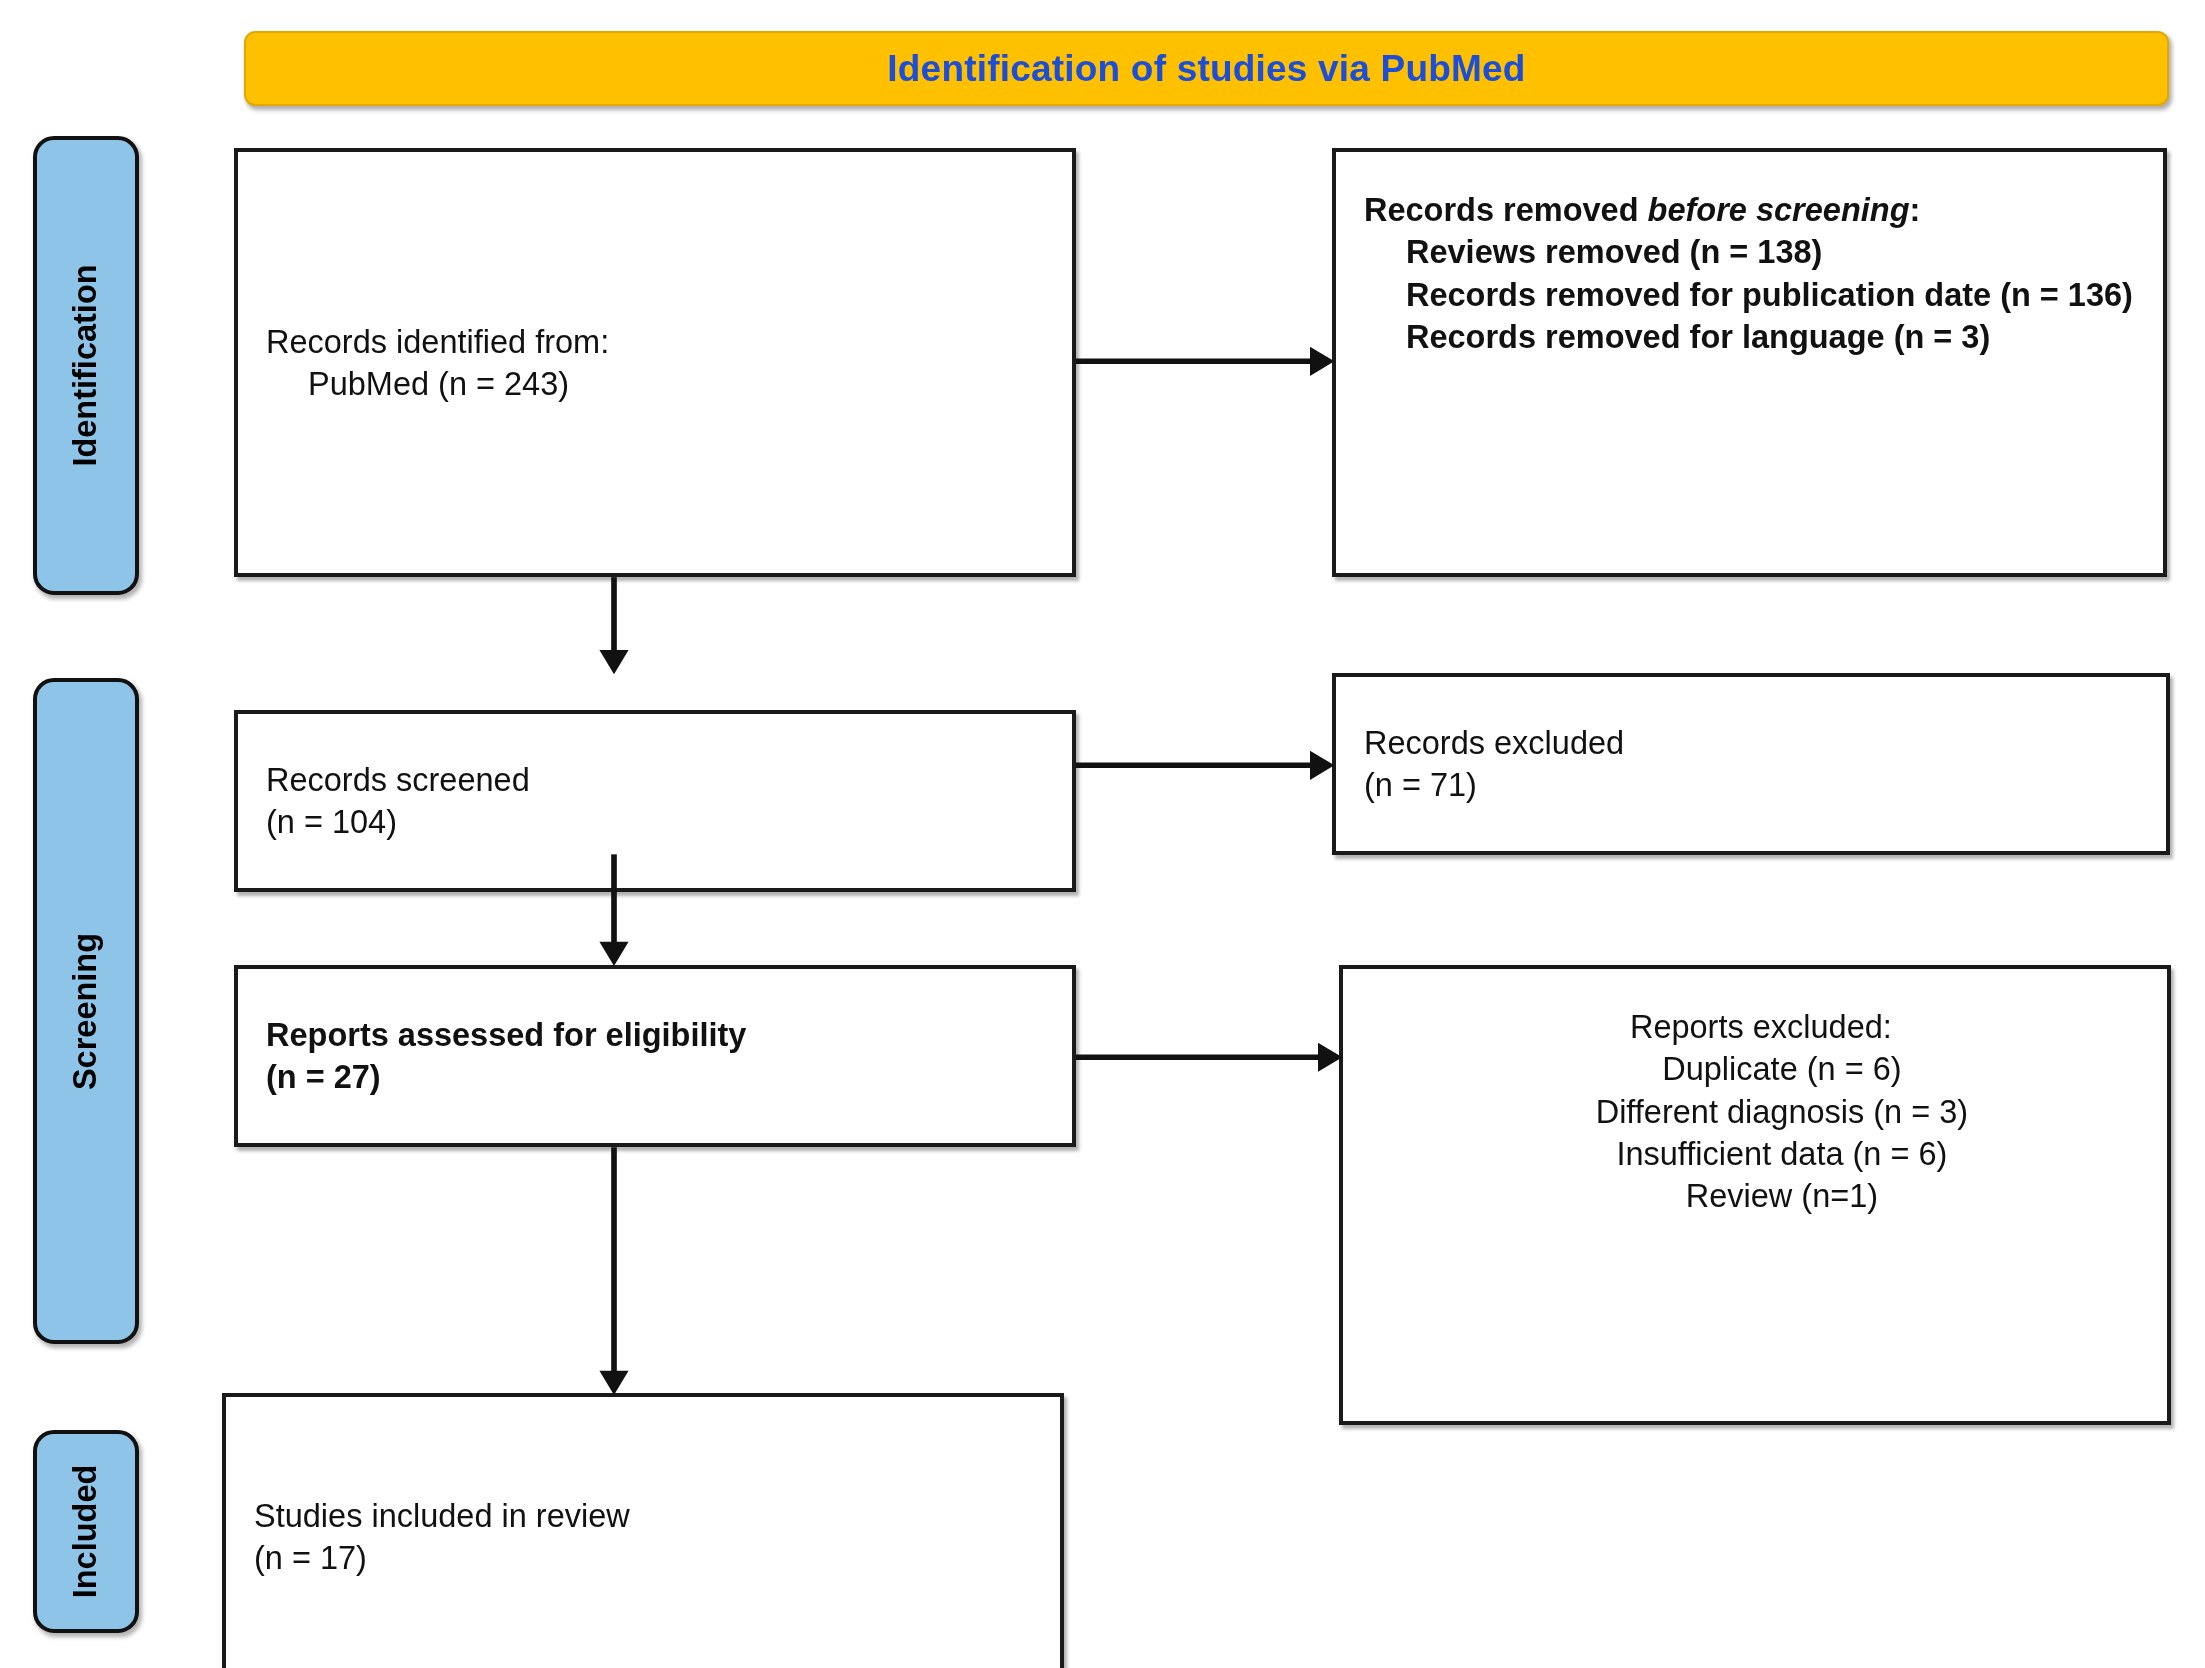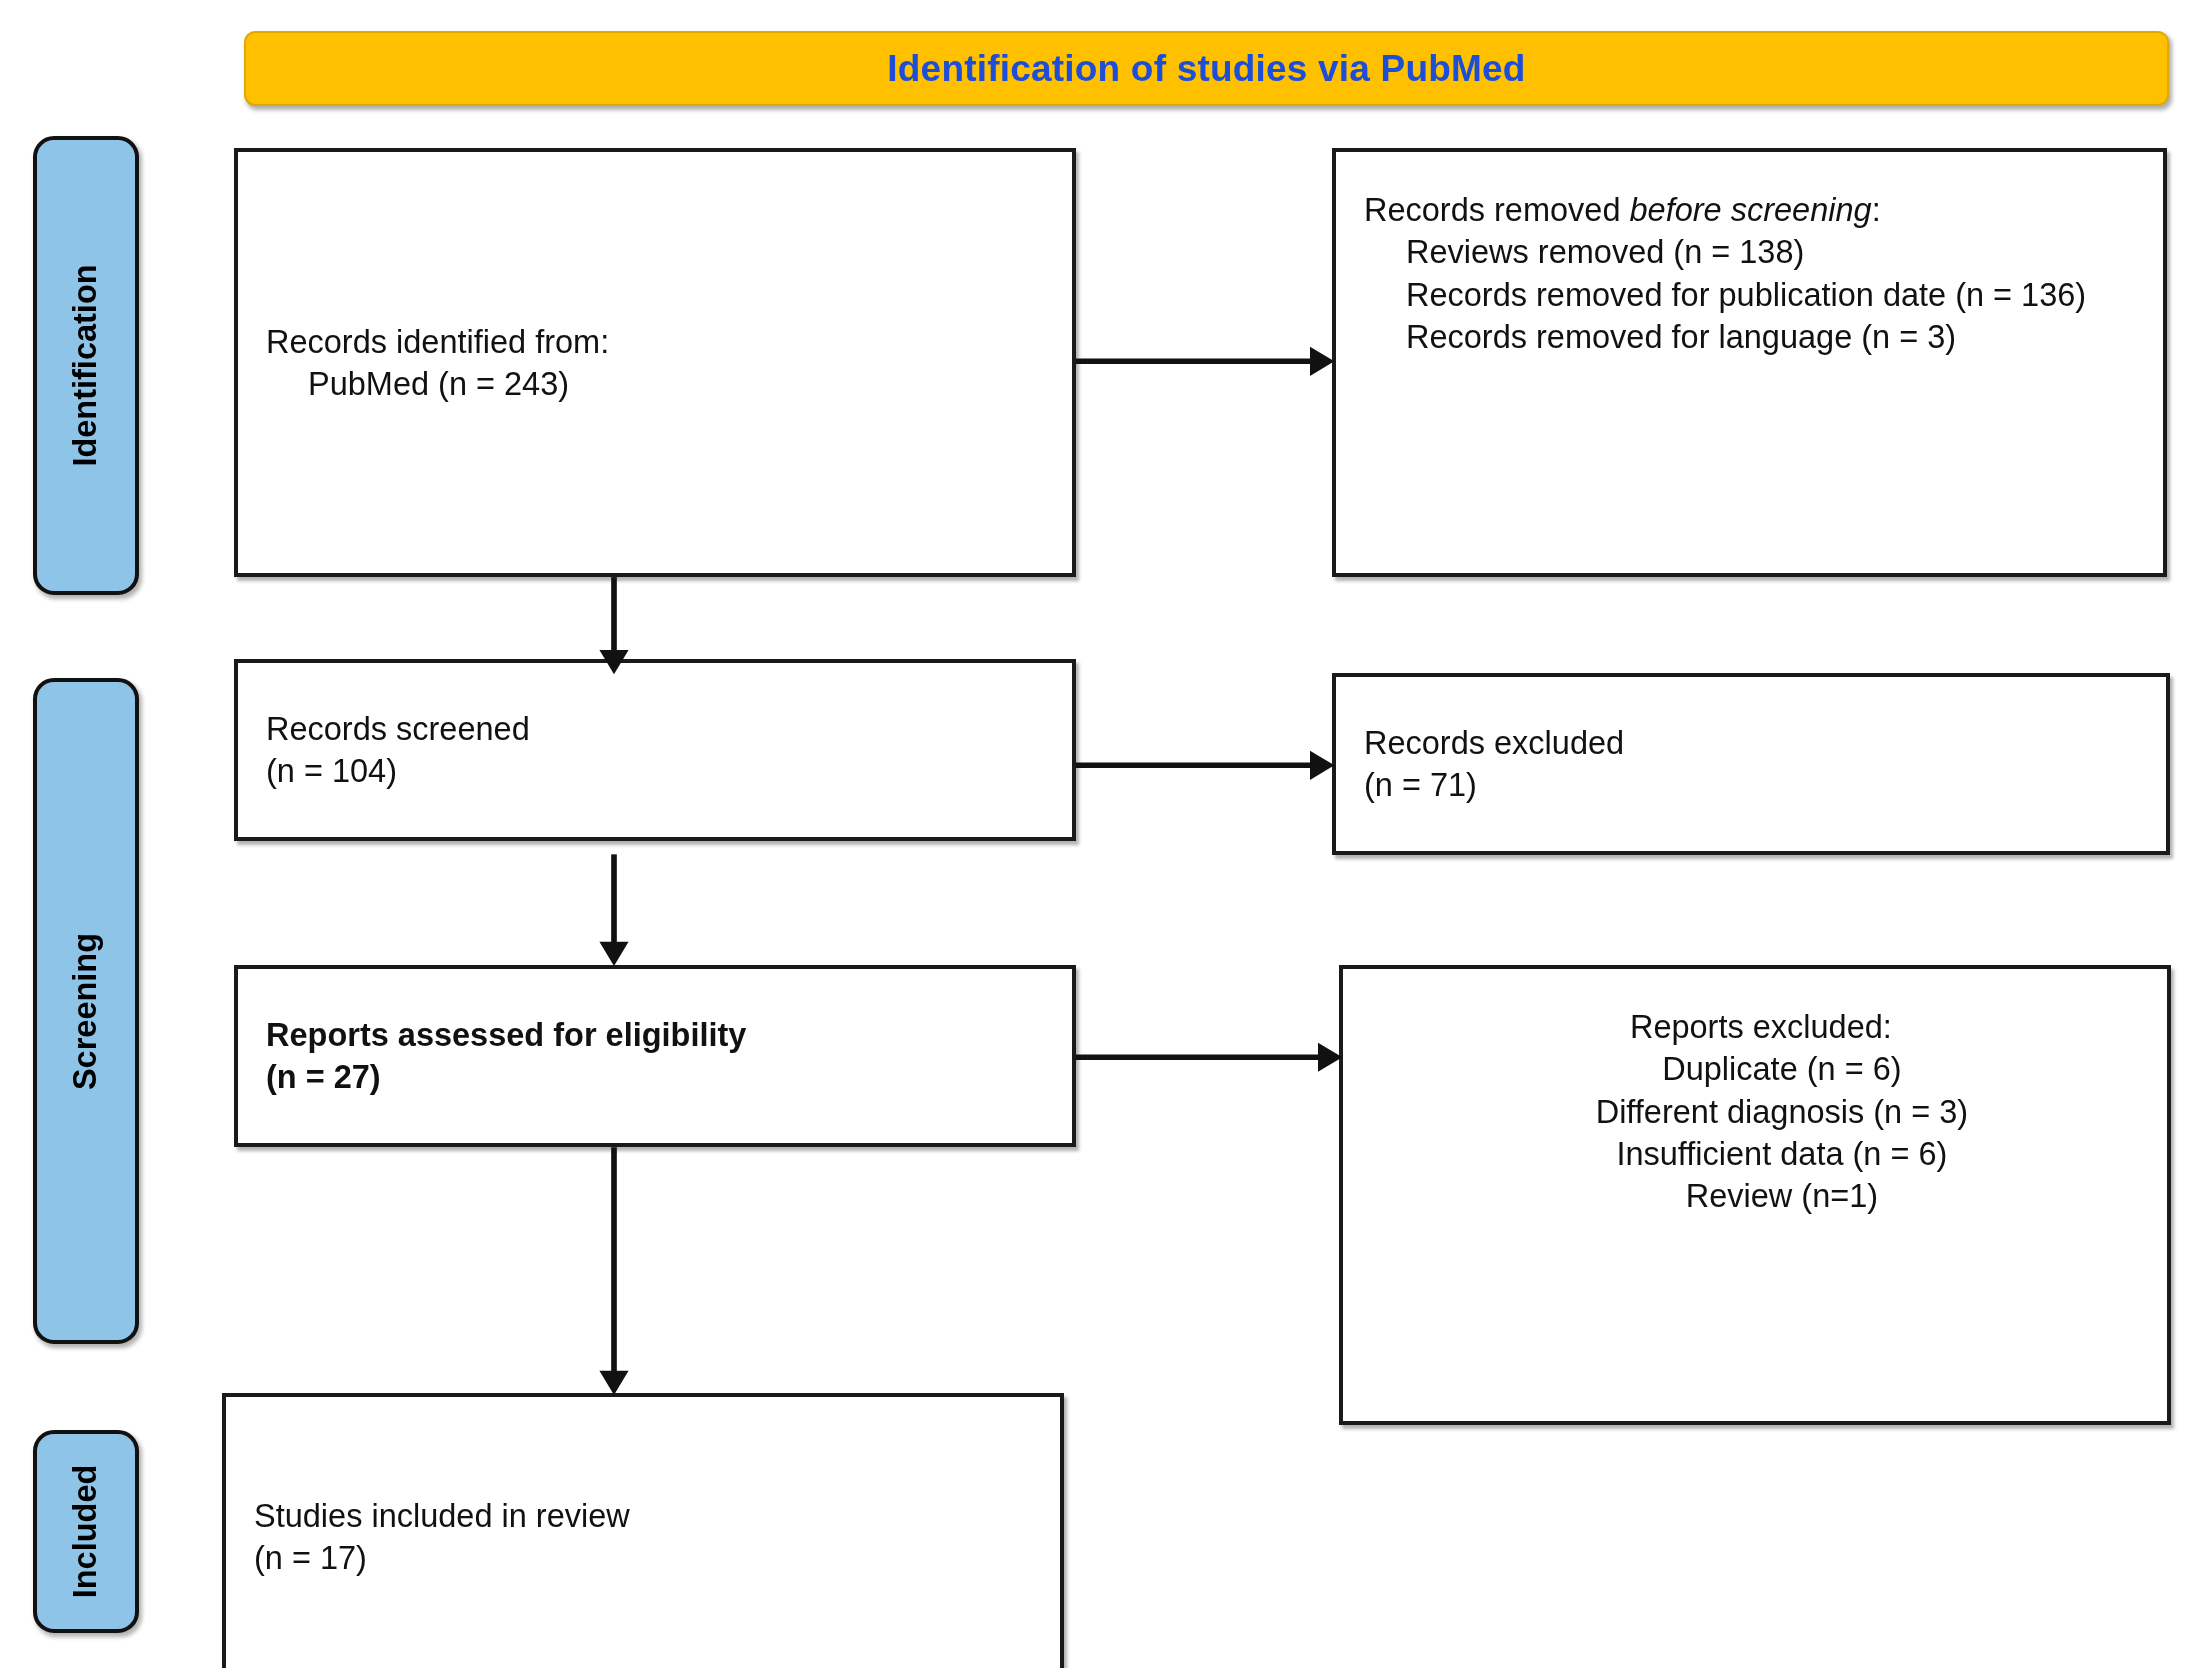--- a/index.html
+++ b/index.html
@@ -84,27 +84,27 @@
   .fbox-inner.top-aligned {
     top: 37px;
     transform: none;
   }
   .line {
     font-size: 32.5px;
     line-height: 1.30;
     color: #111111;
     white-space: nowrap;
   }
-  .line.wrap { white-space: normal; }
+  .line.wrap { white-space: normal; font-weight: bold; }
   .indent { padding-left: 42px; }
   .ital { font-style: italic; }
 
   #box-identified  { left: 234px;  top: 148px;  width: 842px; height: 429px; }
   #box-removed     { left: 1332px; top: 148px;  width: 835px; height: 429px; }
-  #box-screened    { left: 234px;  top: 659px;  width: 842px; height: 182px; }
+  #box-screened    { left: 234px;  top: 710px;  width: 842px; height: 182px; }
   #box-excluded    { left: 1332px; top: 673px;  width: 838px; height: 182px; padding-left: 45px; }
   #box-eligibility { left: 234px;  top: 965px; width: 842px; height: 182px; font-weight: bold; }
   #box-repexcluded { left: 1339px; top: 965px; width: 832px; height: 460px; text-align: center; }
   #box-included    { left: 222px;  top: 1393px; width: 842px; height: 288px; }
 
   
   .conn { position: absolute; }
   .conn svg { display: block; }
 </style>
 </head>

